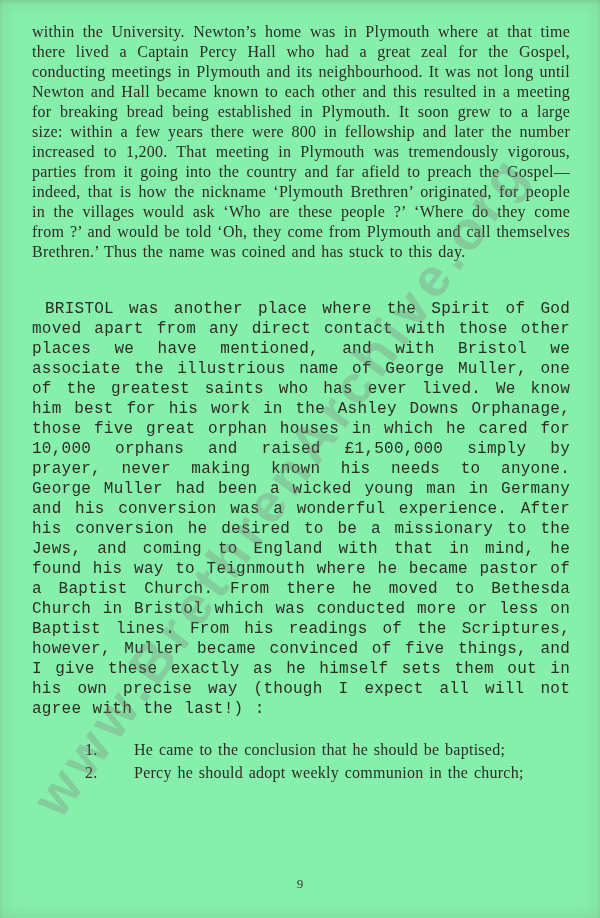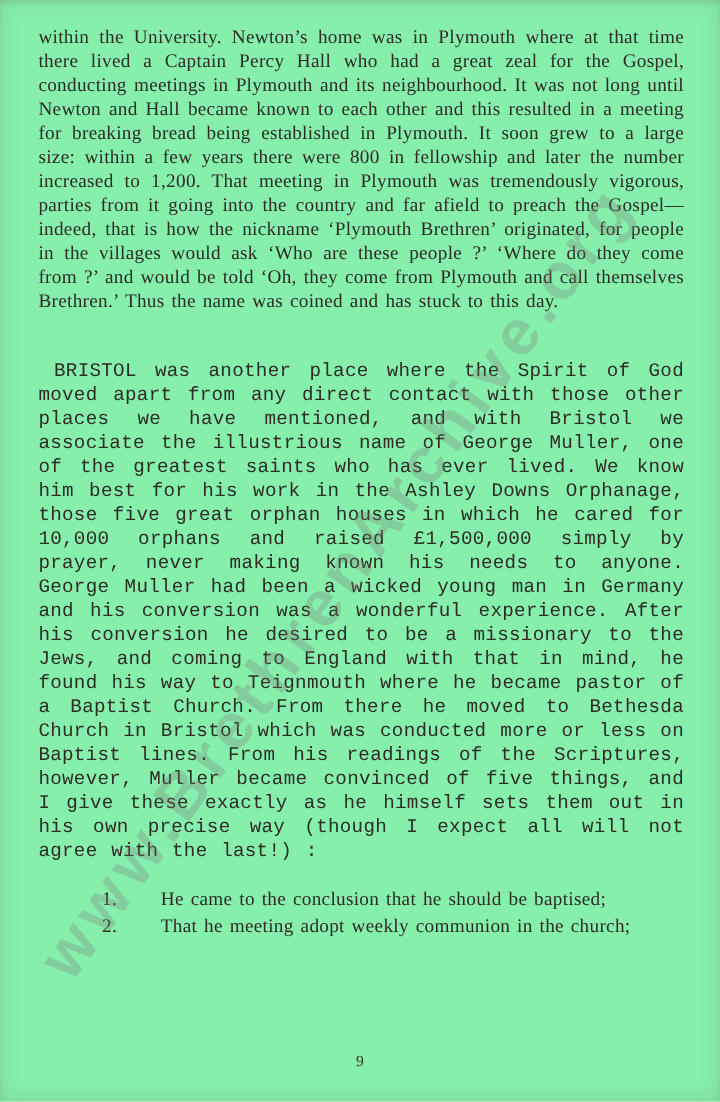--- a/index.html
+++ b/index.html
@@ -96,21 +96,21 @@
 
     <p class="para para-gap indent">BRISTOL was another place where the Spirit of God moved apart from any direct contact with those other places we have mentioned, and with Bristol we associate the illustrious name of George Muller, one of the greatest saints who has ever lived.  We know him best for his work in the Ashley Downs Orphanage, those five great orphan houses in which he cared for 10,000 orphans and raised £1,500,000 simply by prayer, never making known his needs to anyone.  George Muller had been a wicked young man in Germany and his conversion was a wonderful experience.  After his conversion he desired to be a missionary to the Jews, and coming to England with that in mind, he found his way to Teignmouth where he became pastor of a Baptist Church.  From there he moved to Bethesda Church in Bristol which was conducted more or less on Baptist lines.  From his readings of the Scriptures, however, Muller became convinced of five things, and I give these exactly as he himself sets them out in his own precise way (though I expect all will not agree with the last!) :</p>
 
     <ol class="num-list">
       <li class="list-item">
         <span class="num">1.</span>
         <span class="li-text">He came to the conclusion that he should be baptised;</span>
       </li>
       <li class="list-item">
         <span class="num">2.</span>
-        <span class="li-text">That he meeting adopt weekly communion in the church;</span>
+        <span class="li-text">Percy he should adopt weekly communion in the church;</span>
       </li>
     </ol>
 
   </div>
 
   <div class="page-number">9</div>
 
   <div class="watermark">www.BrethrenArchive.org</div>
 
 </div>

